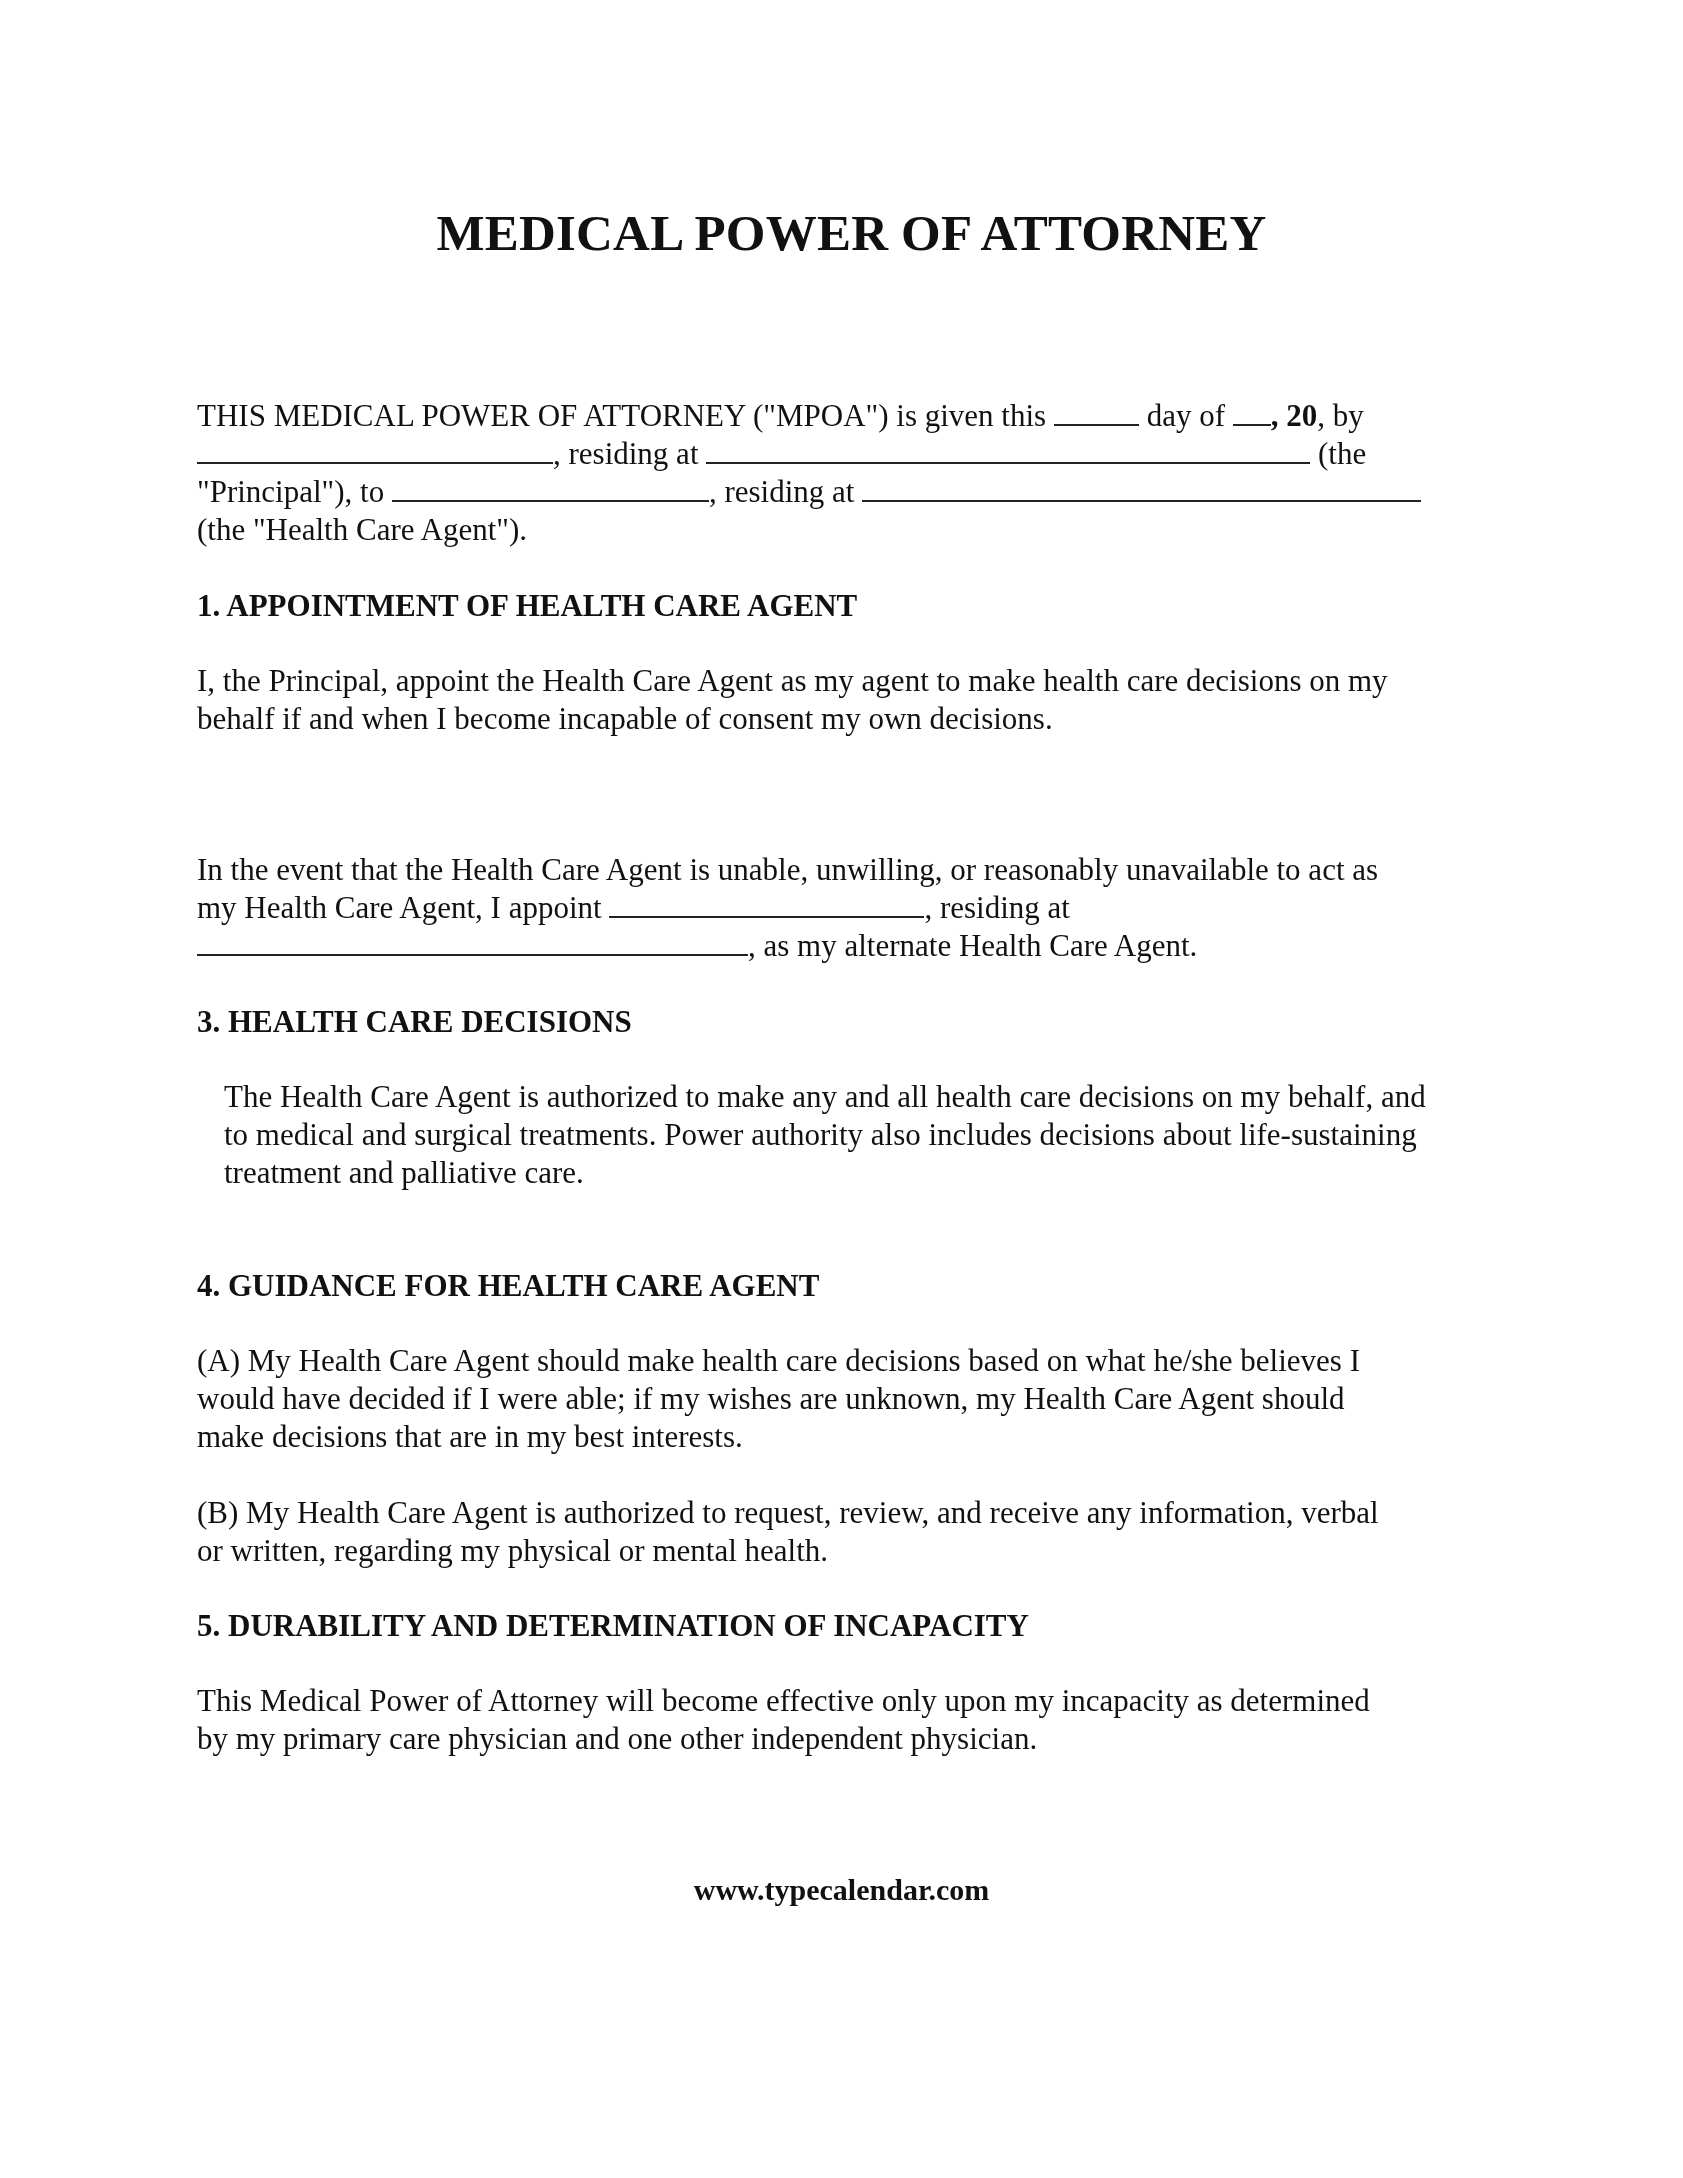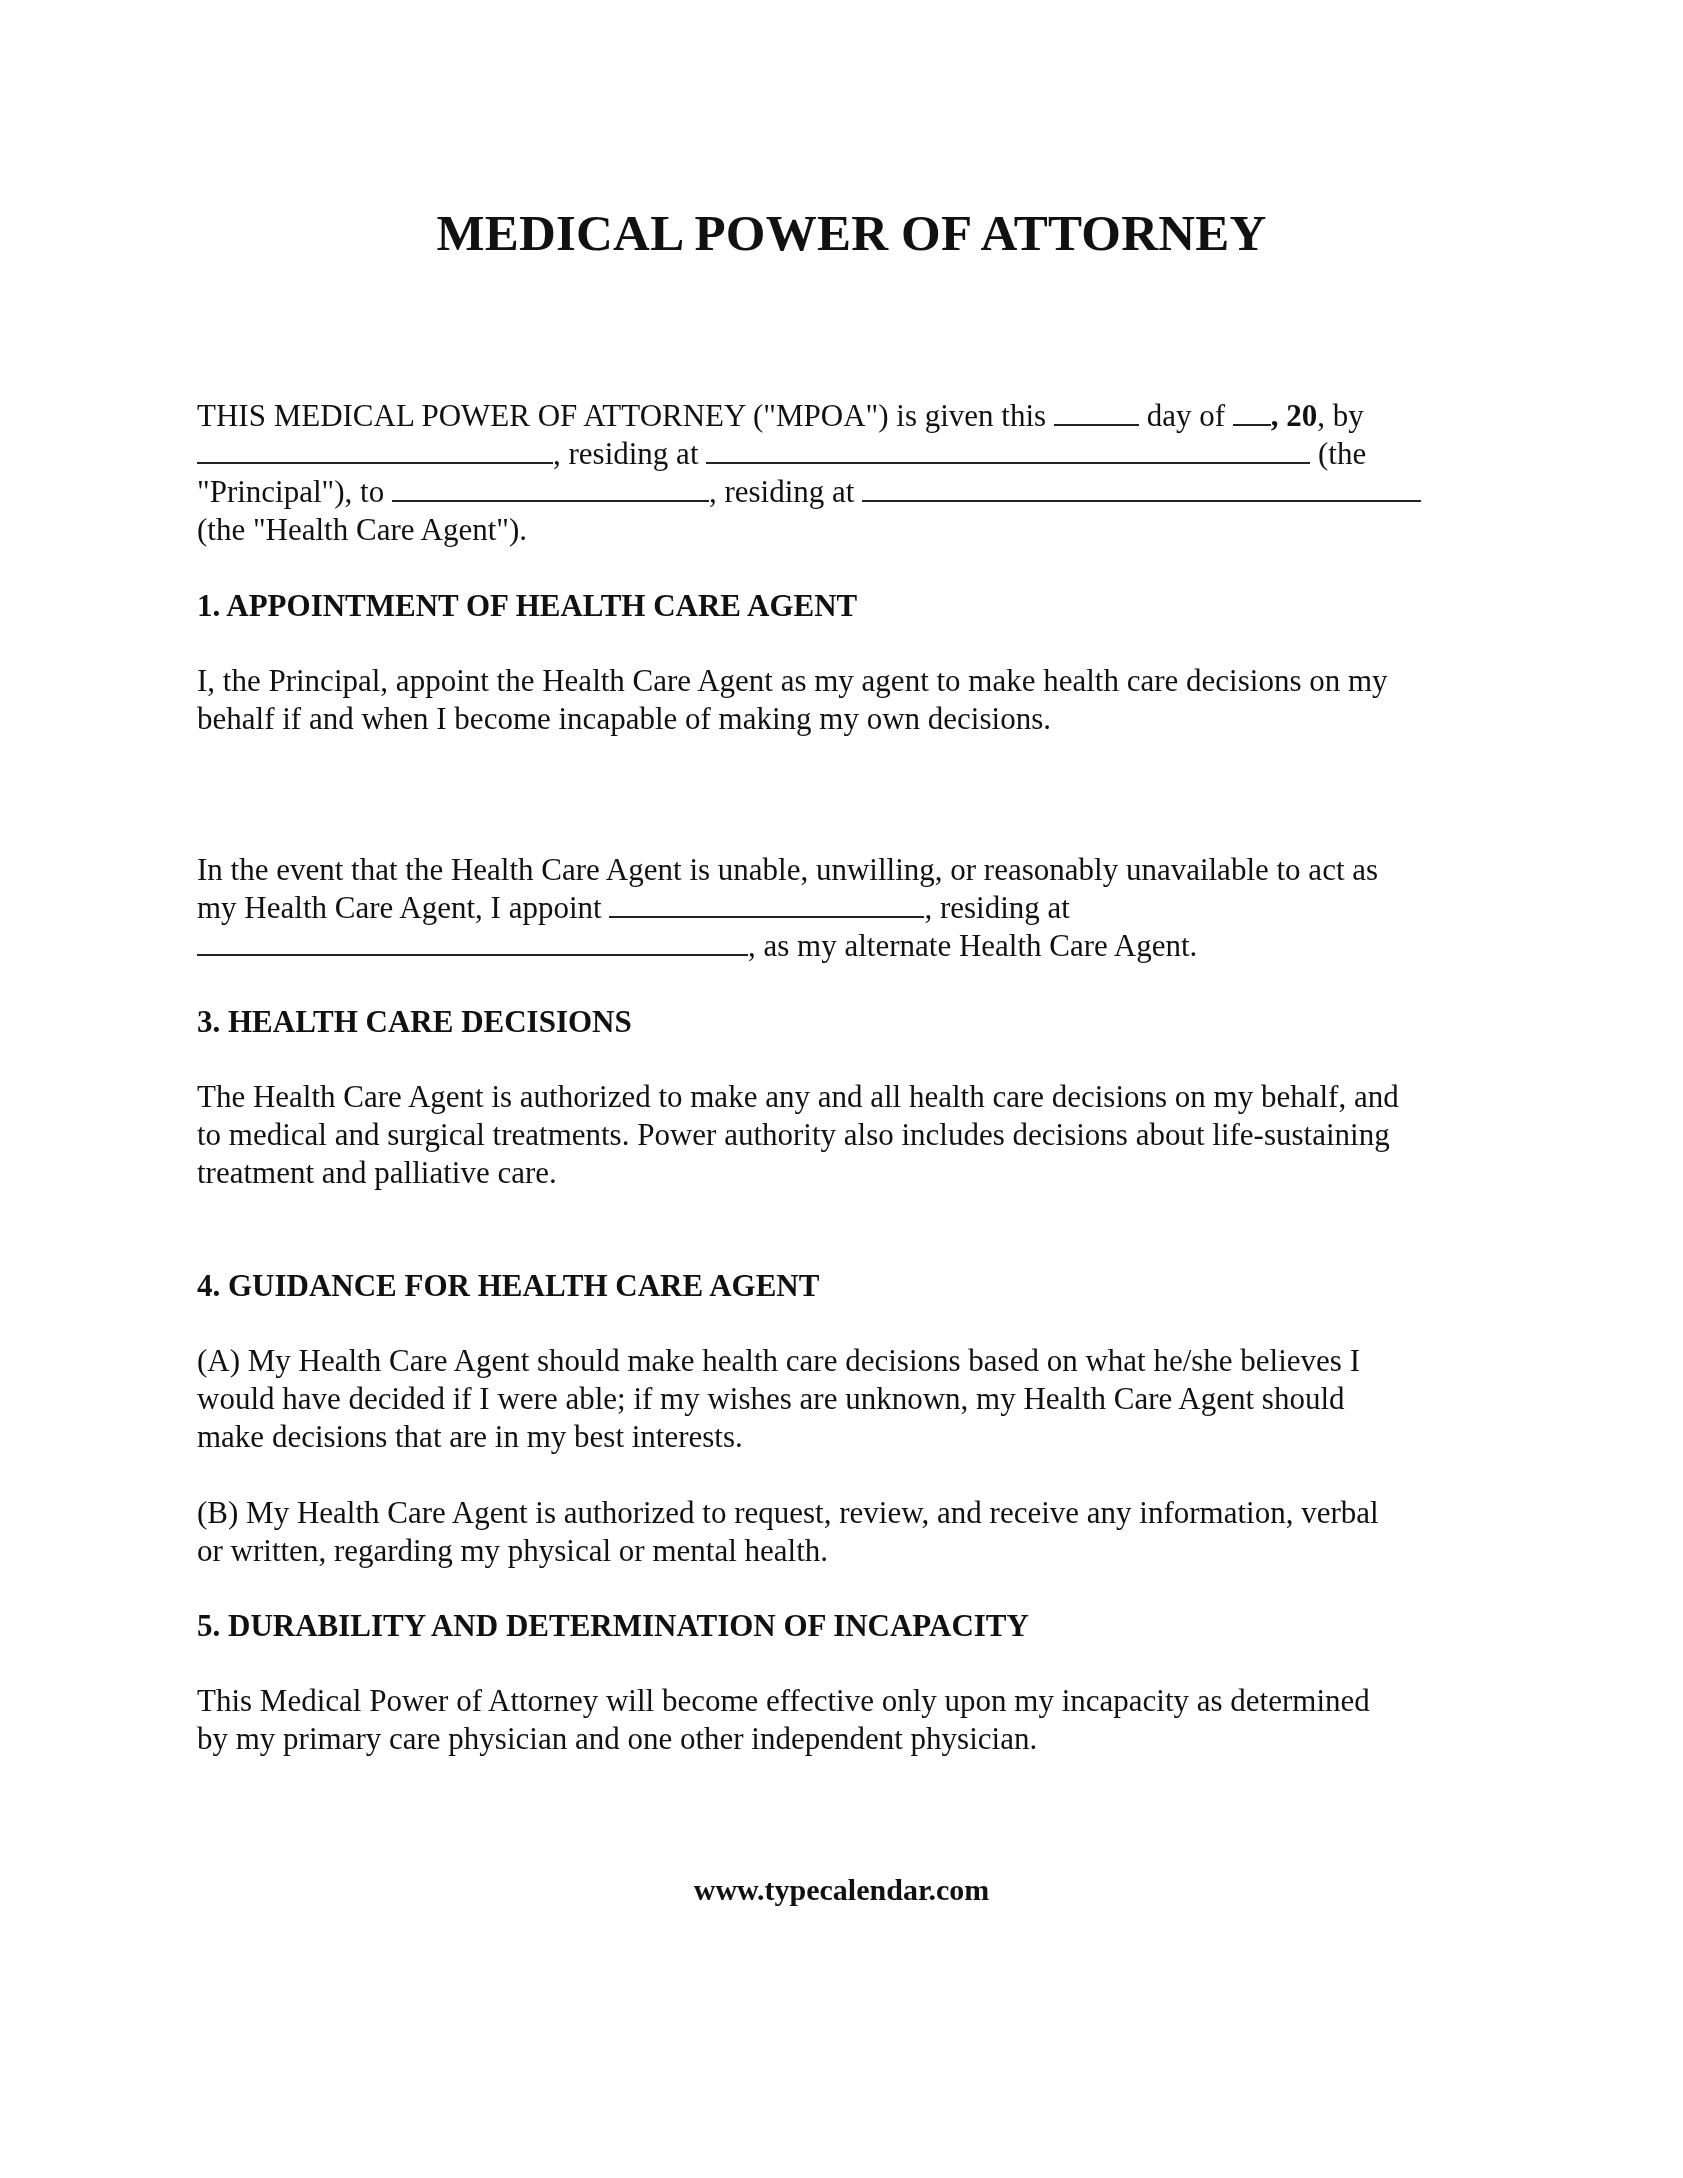--- a/index.html
+++ b/index.html
@@ -83,31 +83,31 @@
   <div class="block" style="top:397px;">
     <span class="line"><span>THIS MEDICAL POWER OF ATTORNEY ("MPOA") is given this </span><span class="blank" style="width:85px;"></span><span> day of </span><span class="blank" style="width:38px;"></span><span class="bold">, 20</span><span>, by</span></span>
     <span class="line"><span class="blank" style="width:356px;"></span><span>, residing at </span><span class="blank" style="width:604px;"></span><span> (the</span></span>
     <span class="line"><span>"Principal"), to </span><span class="blank" style="width:317px;"></span><span>, residing at </span><span class="blank" style="width:559px;"></span></span>
     <span class="line">(the "Health Care Agent").</span>
   </div>
 
   <h2 class="heading" style="top:587px;">1. APPOINTMENT OF HEALTH CARE AGENT</h2>
   <div class="block" style="top:662px;">
     <span class="line">I, the Principal, appoint the Health Care Agent as my agent to make health care decisions on my</span>
-    <span class="line">behalf if and when I become incapable of making my own decisions.</span>
+    <span class="line">behalf if and when I become incapable of consent my own decisions.</span>
   </div>
 
   <div class="block" style="top:851px;">
     <span class="line">In the event that the Health Care Agent is unable, unwilling, or reasonably unavailable to act as</span>
     <span class="line"><span>my Health Care Agent, I appoint </span><span class="blank" style="width:315px;"></span><span>, residing at</span></span>
     <span class="line"><span class="blank" style="width:551px;"></span><span>, as my alternate Health Care Agent.</span></span>
   </div>
 
   <h2 class="heading" style="top:1003px;">3. HEALTH CARE DECISIONS</h2>
-  <div class="block" style="top:1078px;">
+  <div class="block" style="top:1078px;margin-left:27px;">
     <span class="line">The Health Care Agent is authorized to make any and all health care decisions on my behalf, and</span>
     <span class="line">to medical and surgical treatments. Power authority also includes decisions about life-sustaining</span>
     <span class="line">treatment and palliative care.</span>
   </div>
 
   <h2 class="heading" style="top:1267px;">4. GUIDANCE FOR HEALTH CARE AGENT</h2>
   <div class="block" style="top:1342px;">
     <span class="line">(A) My Health Care Agent should make health care decisions based on what he/she believes I</span>
     <span class="line">would have decided if I were able; if my wishes are unknown, my Health Care Agent should</span>
     <span class="line">make decisions that are in my best interests.</span>

